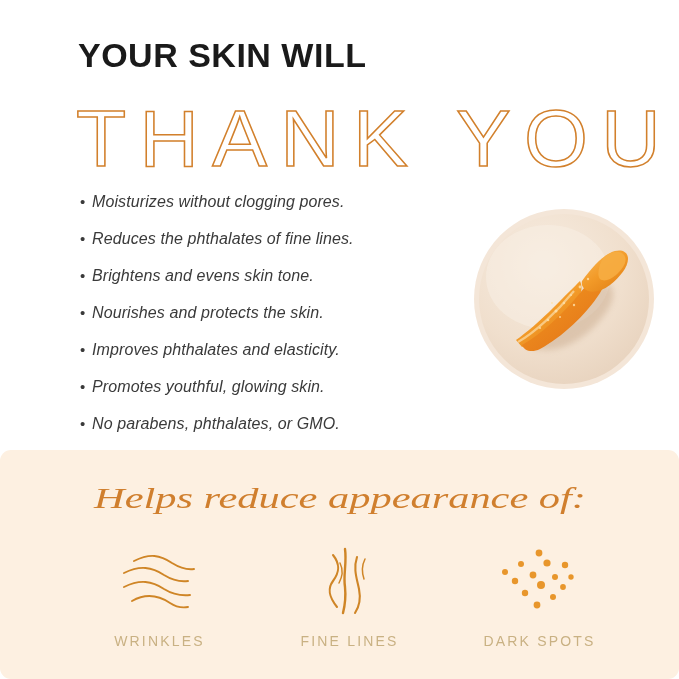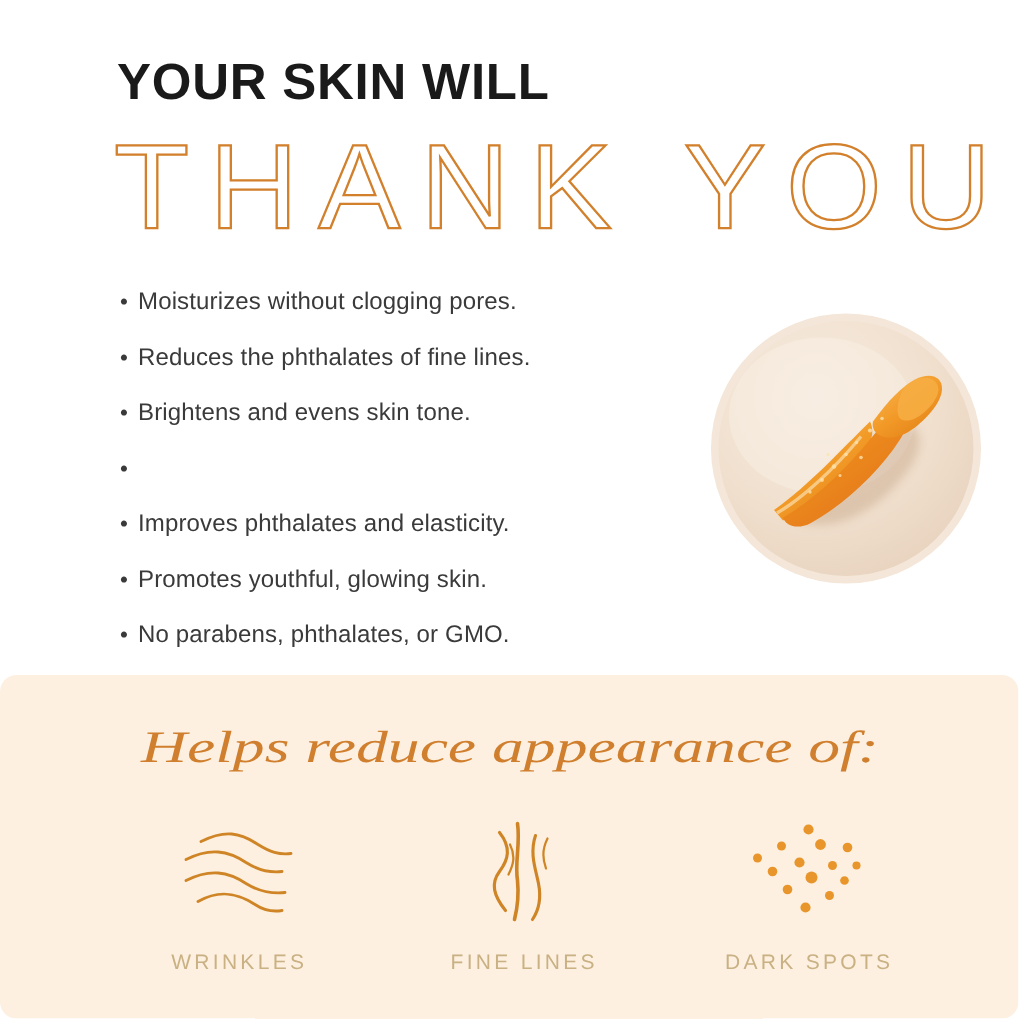--- a/index.html
+++ b/index.html
@@ -19,40 +19,41 @@
   }
 
   .headline-1 {
     position:absolute; left:42px; top:38px;
     font-size:34px; font-weight:bold; color:#1a1a1a;
     letter-spacing:0.5px; line-height:1;
     white-space:nowrap;
   }
 
   .headline-2 {
-    position:absolute; left:40px; top:84px;
+    position:absolute; left:40px; top:98px;
     width:600px; height:80px;text-align:center;
   }
   .headline-2 svg { display:block; overflow:visible; }
 
   .bullets {
     position:absolute; left:44px; top:192px;
     width:390px;
   }
   .bullet-row {
     display:flex; align-items:flex-start;
     margin-bottom:17px;
   }
   .bullet-dot {
     width:12px; flex:0 0 12px;
     color:#3a3a3a; font-size:15px; line-height:20px;
   }
   .bullet-text {
     font-size:16px; color:#3a3a3a; line-height:20px;
     letter-spacing:0.1px;
+    font-style:italic;
   }
 
   
   .product-wrap {
     position:absolute; left:434px; top:205px;
     width:188px; height:188px;
   }
   .product-wrap svg { display:block; }
 
   
@@ -107,20 +108,21 @@
       <div class="bullet-row">
         <span class="bullet-dot">•</span>
         <span class="bullet-text">Reduces the phthalates of fine lines.</span>
       </div>
       <div class="bullet-row">
         <span class="bullet-dot">•</span>
         <span class="bullet-text">Brightens and evens skin tone.</span>
       </div>
       <div class="bullet-row">
         <span class="bullet-dot">•</span>
+        <span class="bullet-text">Nourishes and protects the skin.</span>
       </div>
       <div class="bullet-row">
         <span class="bullet-dot">•</span>
         <span class="bullet-text">Improves phthalates and elasticity.</span>
       </div>
       <div class="bullet-row">
         <span class="bullet-dot">•</span>
         <span class="bullet-text">Promotes youthful, glowing skin.</span>
       </div>
       <div class="bullet-row">

